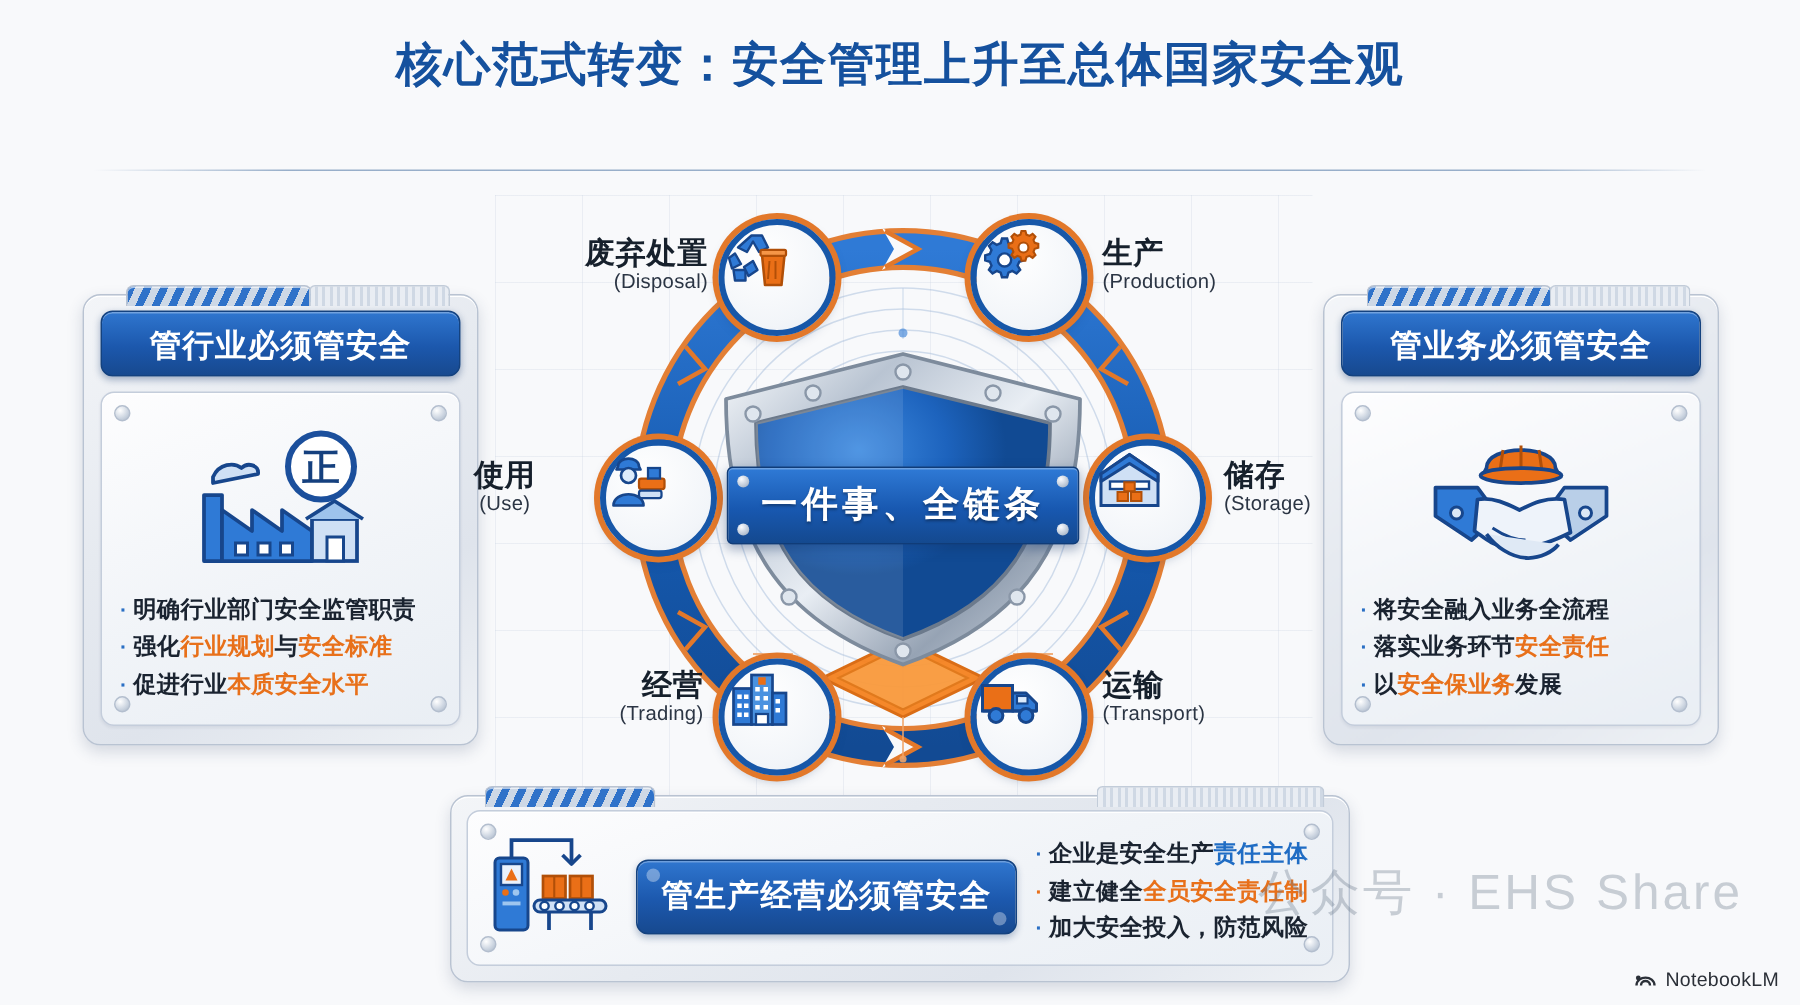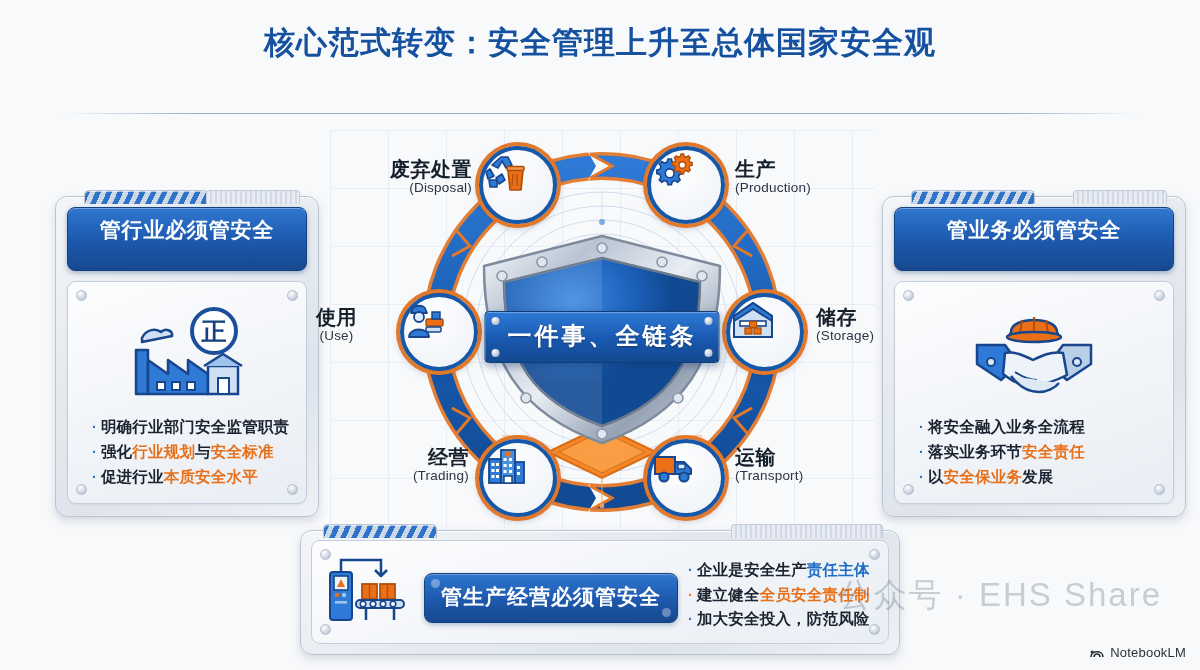--- a/index.html
+++ b/index.html
@@ -59,49 +59,49 @@
   }
   .frame:after{ 
     content:"";position:absolute;top:-7px;right:18px;width:92px;height:13px;
     border:1px solid #c2ccd9;border-bottom:none;border-radius:4px 4px 0 0;
     background:repeating-linear-gradient(90deg,#e9edf3 0 3px,#cfd8e4 3px 5px);
   }
   .panel-head{
     position:relative;z-index:2;
     background:linear-gradient(180deg,#2f76cf 0%,#1c58ad 55%,#17498f 100%);
     color:#fff;text-align:center;font-size:21px;font-weight:bold;letter-spacing:.8px;
-    padding:8px 6px 26px;border-radius:8px;border:1px solid #14427f;
+    padding:8px 6px 6px;border-radius:8px;border:1px solid #14427f;
     box-shadow:0 2px 5px rgba(20,55,110,.35), inset 0 1px 0 rgba(255,255,255,.32);
   }
   .panel-body{
     position:relative;margin-top:10px;border-radius:9px;
     background:linear-gradient(160deg,#fdfdfe 0%,#f1f4f8 55%,#e9eef4 100%);
     border:1px solid #c4cddb;
     box-shadow:inset 0 1px 0 #fff, 0 1px 2px rgba(50,70,105,.08);
     padding:14px 12px 14px;
   }
   .panel-body .screw{
     position:absolute;width:9px;height:9px;border-radius:50%;
     background:radial-gradient(circle at 35% 30%,#fff,#cbd4e0 60%,#aab6c6);
     border:1px solid #b3bece;
   }
   .panel-body .s1{left:8px;top:8px}.panel-body .s2{right:8px;top:8px}
   .panel-body .s3{left:8px;bottom:8px}.panel-body .s4{right:8px;bottom:8px}
   .icon-wrap{display:flex;justify-content:center;align-items:center;height:112px;}
-  .bullets{margin:6px 12px 0;padding:0;list-style:none;}
+  .bullets{margin:6px 0 0;padding:0;list-style:none;}
   .bullets li{
     font-size:15.5px;font-weight:bold;color:#1a2330;line-height:1.62;
     white-space:nowrap;letter-spacing:.2px;
   }
   .bullets li .dot{color:#2a6fc4;margin-right:4px;font-size:14px;}
   .hl-o{color:#e8701a;}
   .hl-b{color:#1f6cc4;}
 
   #panel-left{left:55px;top:196px;width:264px;}
-  #panel-right{left:882px;top:196px;width:304px;}
+  #panel-right{left:882px;top:196px;width:264px;}
 
   
   #panel-bottom{left:300px;top:530px;width:600px;}
   #panel-bottom .frame{padding:9px 10px 10px;}
   #panel-bottom .frame:before{left:22px;width:112px;}
   #panel-bottom .frame:after{right:16px;width:150px;}
   .bottom-body{
     position:relative;border-radius:9px;
     background:linear-gradient(160deg,#fdfdfe 0%,#f1f4f8 55%,#eaeff5 100%);
     border:1px solid #c4cddb;box-shadow:inset 0 1px 0 #fff;

